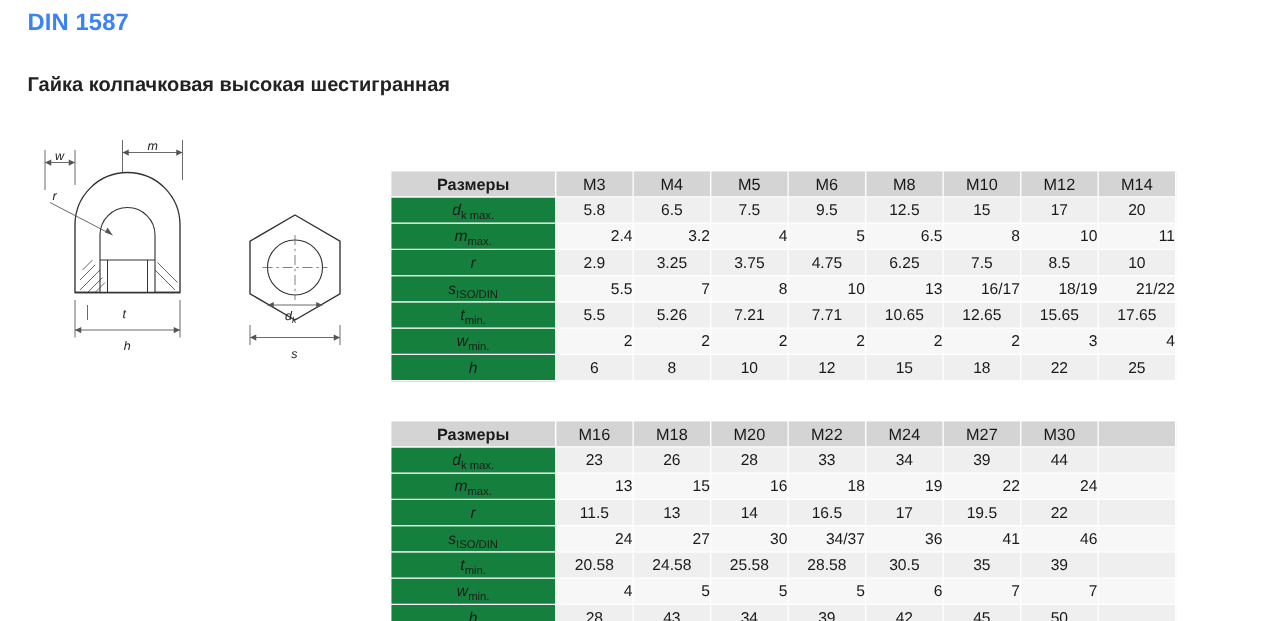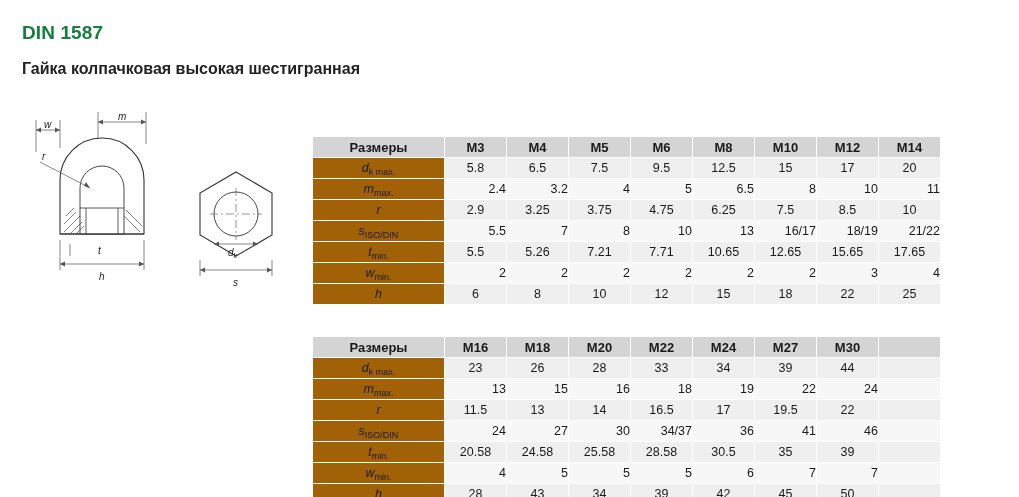--- a/index.html
+++ b/index.html
@@ -11,24 +11,24 @@
     width: 1019px;
     height: 497px;
     font-family: "Liberation Sans", sans-serif;
     color: #1a1a1a;
     position: relative;
     overflow: hidden;
   }
   #page-title {
     position: absolute;
     left: 22px;
-    top: 22px;
+    top: 8px;
     font-size: 19px;
     font-weight: bold;
-    color: #15803d;
+    color: #3b82f6;
     letter-spacing: 0.1px;
   }
   #page-subtitle {
     position: absolute;
     left: 22px;
     top: 60px;
     font-size: 16px;
     color: #222222;
     font-weight: bold;
   }
@@ -58,28 +58,28 @@
   }
   table.spec th, table.spec td {
     border: 1px solid #ffffff;
     text-align: center;
     vertical-align: middle;
     padding: 0;
     height: 21px;
     box-sizing: border-box;
   }
   table.spec th.rowhead {
-    background: #a16207;
+    background: #15803d;
     font-weight: normal;
     text-align: center;
     width: 132px;
   }
   table.spec thead th {
     background: #d4d4d4;
-    font-weight: bold;
+    font-weight: normal;
     font-size: 13px;
   }
   table.spec thead th.rowhead {
     background: #d4d4d4;
     font-weight: bold;
   }
   table.spec td.val {
     background: #efefef;
     width: 62px;
     font-size: 12.5px;

